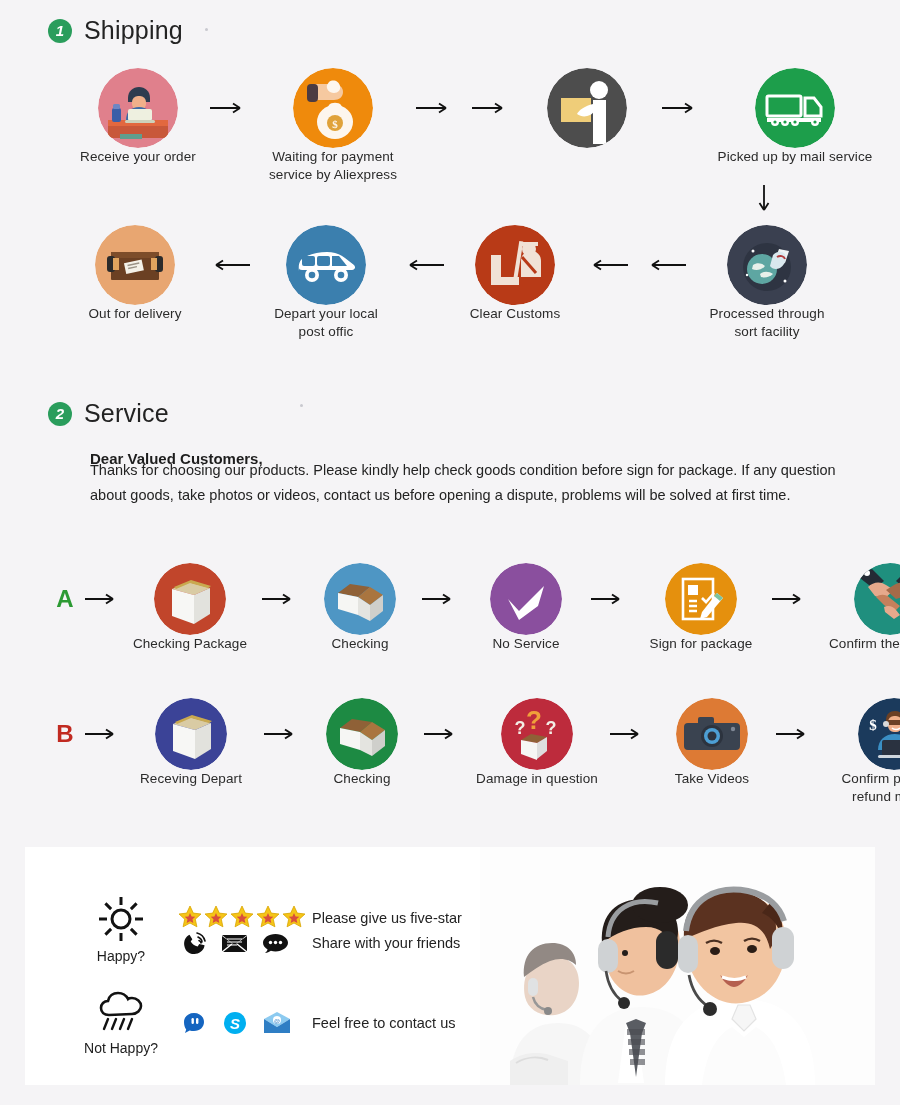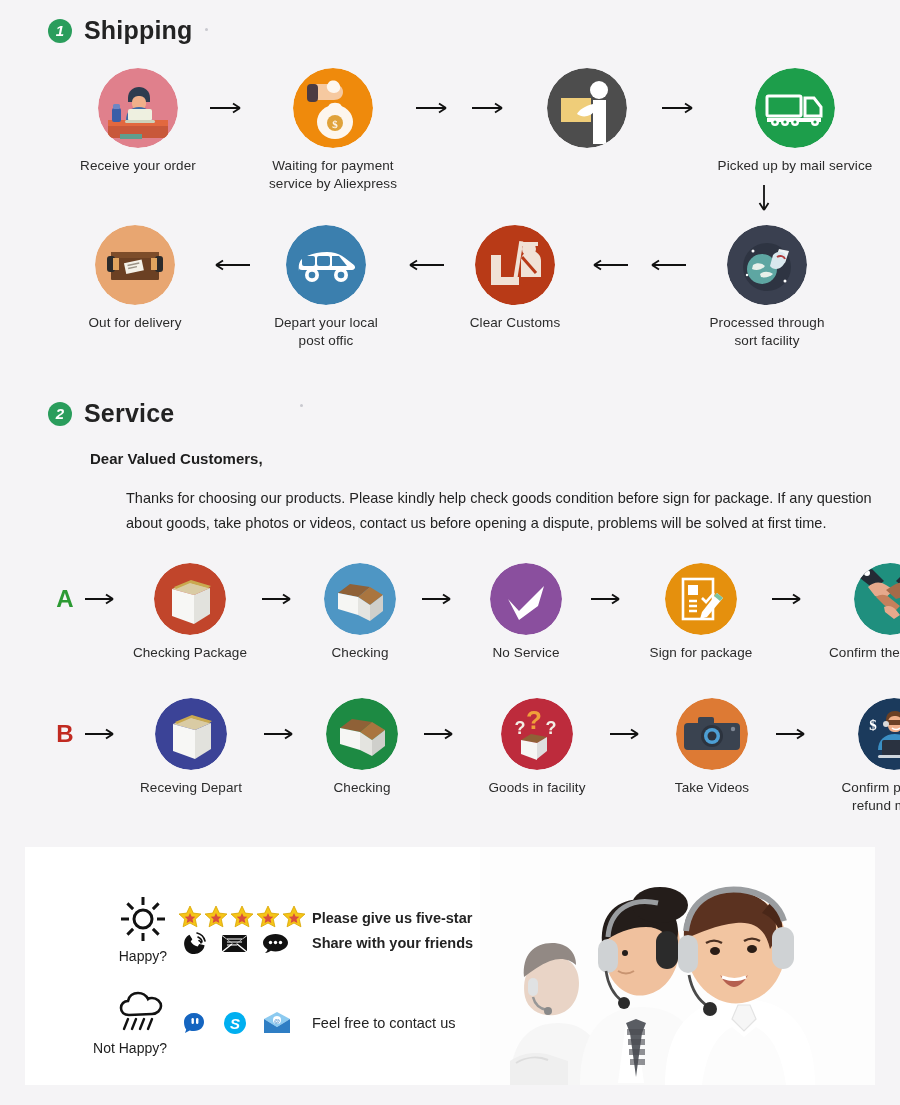--- a/index.html
+++ b/index.html
@@ -26,42 +26,41 @@
     color: #ffffff;
     font-size: 15px;
     font-style: italic;
     font-weight: bold;
     display: flex; align-items: center; justify-content: center;
     line-height: 1;
     flex: 0 0 auto;
   }
   .sec-title {
     font-size: 25px;
-    font-weight: bold;
+    font-weight: normal;
     color: #232323;
     letter-spacing: .2px;
   }
   .dot-mark {
     position: absolute;
     width: 3px; height: 3px; border-radius: 50%;
     background: #c9c9cf;
   }
 
   
   .flow-row { position: absolute; display: flex; align-items: flex-start; }
   .node { display: flex; flex-direction: column; align-items: center; }
   .circle {
     border-radius: 50%;
     position: relative;
     overflow: hidden;
     flex: 0 0 auto;
     display: block;
   }
   .node-label {
-    margin-top: 9px;
     font-size: 13.5px;
     line-height: 18px;
     text-align: center;
     color: #2b2b2b;
     white-space: pre-line;
     letter-spacing: .1px;
   }
   .arrow {
     flex: 0 0 auto;
     display: flex;
@@ -99,21 +98,21 @@
   
   .card {
     position: absolute;
     left: 25px; top: 847px;
     width: 850px; height: 238px;
     background: #ffffff;
   }
   .fb-row { position: absolute; display: flex; align-items: center; }
   .fb-mood {
     width: 92px;
-    display: flex; flex-direction: column; align-items: flex-end;
+    display: flex; flex-direction: column; align-items: center;
   }
   .fb-mood-label {
     margin-top: 5px;
     font-size: 14px;
     color: #1d1d1d;
     white-space: nowrap;
   }
   .fb-icons { display: flex; align-items: center; }
   .fb-text {
     font-size: 14.5px;
@@ -336,21 +335,21 @@
     </div>
   </div>
 
   <div class="sec-head" style="left:48px; top:399px;">
     <div class="badge">2</div>
     <div class="sec-title">Service</div>
   </div>
   <div class="dot-mark" style="left:300px; top:404px;"></div>
 
   <div class="svc-salutation" style="left:90px; top:450px;">Dear Valued Customers,</div>
-  <div class="svc-body" style="left:90px; top:486px;margin-left:36px;">Thanks for choosing our products. Please kindly help check goods condition before sign for package. If any question about goods, take photos or videos, contact us before opening a dispute, problems will be solved at first time.</div>
+  <div class="svc-body" style="left:90px; top:458px;">Thanks for choosing our products. Please kindly help check goods condition before sign for package. If any question about goods, take photos or videos, contact us before opening a dispute, problems will be solved at first time.</div>
 
   <div class="flow-row" style="left:52px; top:563px; align-items:flex-start;">
 
     <div class="arrow" style="width:26px;height:72px;">
       <span class="step-letter letter-a">A</span>
     </div>
     <div class="arrow" style="width:52px;height:72px;">
       <svg width="38" height="12" viewBox="0 0 38 12">
           <path d="M0 6h28M28 6l-7-4.5M28 6l-7 4.5" stroke="#111" stroke-width="2" fill="none"></path>
         </svg>
@@ -505,21 +504,21 @@
         <svg width="72" height="72" viewBox="0 0 72 72">
           <circle cx="36" cy="36" r="36" fill="#bd2b3c"></circle>
           <text x="33" y="31" font-size="26" font-family="Liberation Sans, sans-serif" font-weight="bold" text-anchor="middle" fill="#f0a03a">?</text>
           <text x="19" y="36" font-size="18" font-family="Liberation Sans, sans-serif" font-weight="bold" text-anchor="middle" fill="#f2eee6">?</text>
           <text x="50" y="36" font-size="18" font-family="Liberation Sans, sans-serif" font-weight="bold" text-anchor="middle" fill="#f2eee6">?</text>
           <path d="M20 42l10-6 16 3-10 6z" fill="#8f6137"></path>
           <path d="M20 42v14l16 6V45z" fill="#f6f6f4"></path>
           <path d="M36 45l10-6v14l-10 8z" fill="#dedede"></path>
         </svg>
       </div>
-      <div class="node-label">Goods in facility</div>
+      <div class="node-label">Damage in question</div>
     </div>
 
     <div class="arrow" style="width:62px;height:72px;">
       <svg width="38" height="12" viewBox="0 0 38 12">
           <path d="M0 6h28M28 6l-7-4.5M28 6l-7 4.5" stroke="#111" stroke-width="2" fill="none"></path>
         </svg>
     </div>
 
     <div class="node" style="width:104px;">
       <div class="circle" style="width:72px;height:72px;">
@@ -572,21 +571,21 @@
           <svg width="48" height="48" viewBox="0 0 48 48">
             <circle cx="24" cy="24" r="9" fill="none" stroke="#121212" stroke-width="3"></circle>
             <g stroke="#121212" stroke-width="3" stroke-linecap="butt">
               <path d="M24 2v8M24 38v8M2 24h8M38 24h8M8.4 8.4l5.7 5.7M33.9 33.9l5.7 5.7M39.6 8.4l-5.7 5.7M14.1 33.9l-5.7 5.7"></path>
             </g>
           </svg>
         </div>
         <div class="fb-mood-label">Happy?</div>
       </div>
 
-      <div style="display:flex; flex-direction:column; margin-left:10px;font-weight:bold;">
+      <div style="display:flex; flex-direction:column; margin-left:10px;">
         <div style="display:flex; align-items:center;">
           <div class="fb-icons" style="width:135px;">
             <svg width="130" height="26" viewBox="0 0 130 26">
               <g>
                 <g transform="translate(2,1)">
                     <path d="M11 0l3.3 7.1 7.7.9-5.7 5.2 1.6 7.6L11 17l-6.9 3.8 1.6-7.6L0 8l7.7-.9z" fill="#f5c518" stroke="#d8a400" stroke-width=".8"></path>
                     <path d="M11 7l1.6 3.4 3.7.4-2.8 2.5.8 3.7L11 15.2 7.7 17l.8-3.7-2.8-2.5 3.7-.4z" fill="#d94f3d"></path>
                   </g>
                 <g transform="translate(28,1)">
                     <path d="M11 0l3.3 7.1 7.7.9-5.7 5.2 1.6 7.6L11 17l-6.9 3.8 1.6-7.6L0 8l7.7-.9z" fill="#f5c518" stroke="#d8a400" stroke-width=".8"></path>

